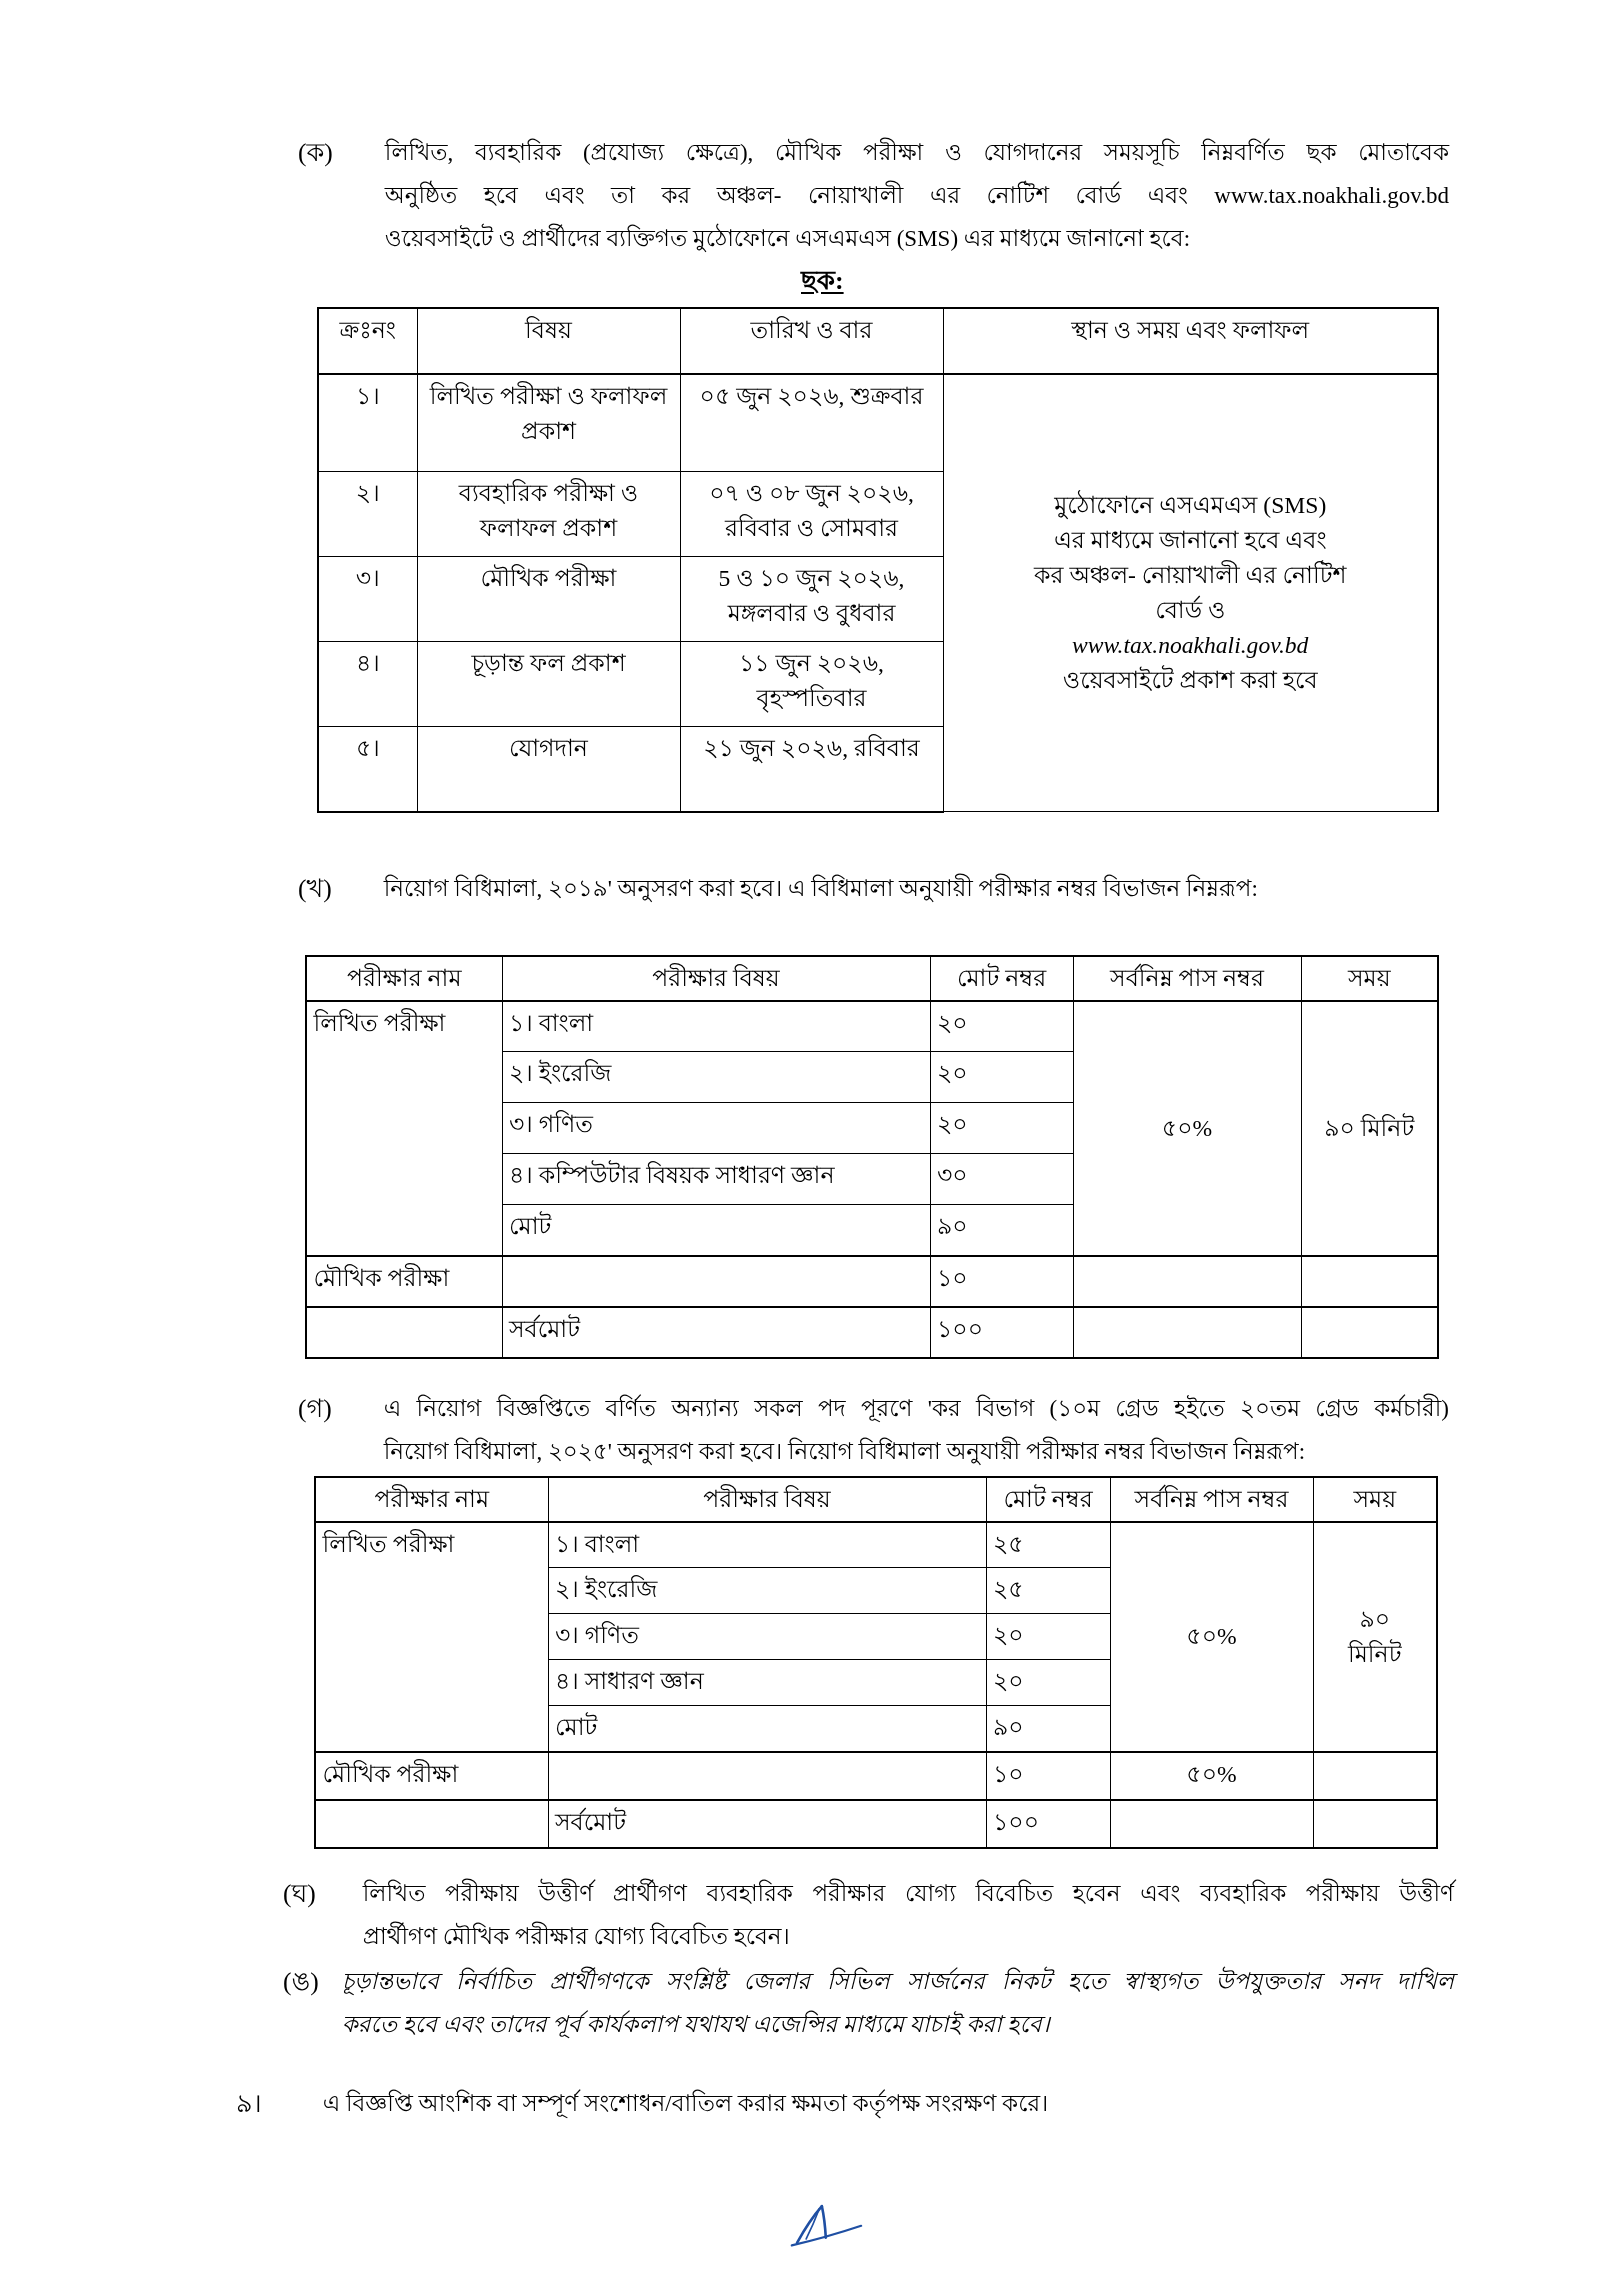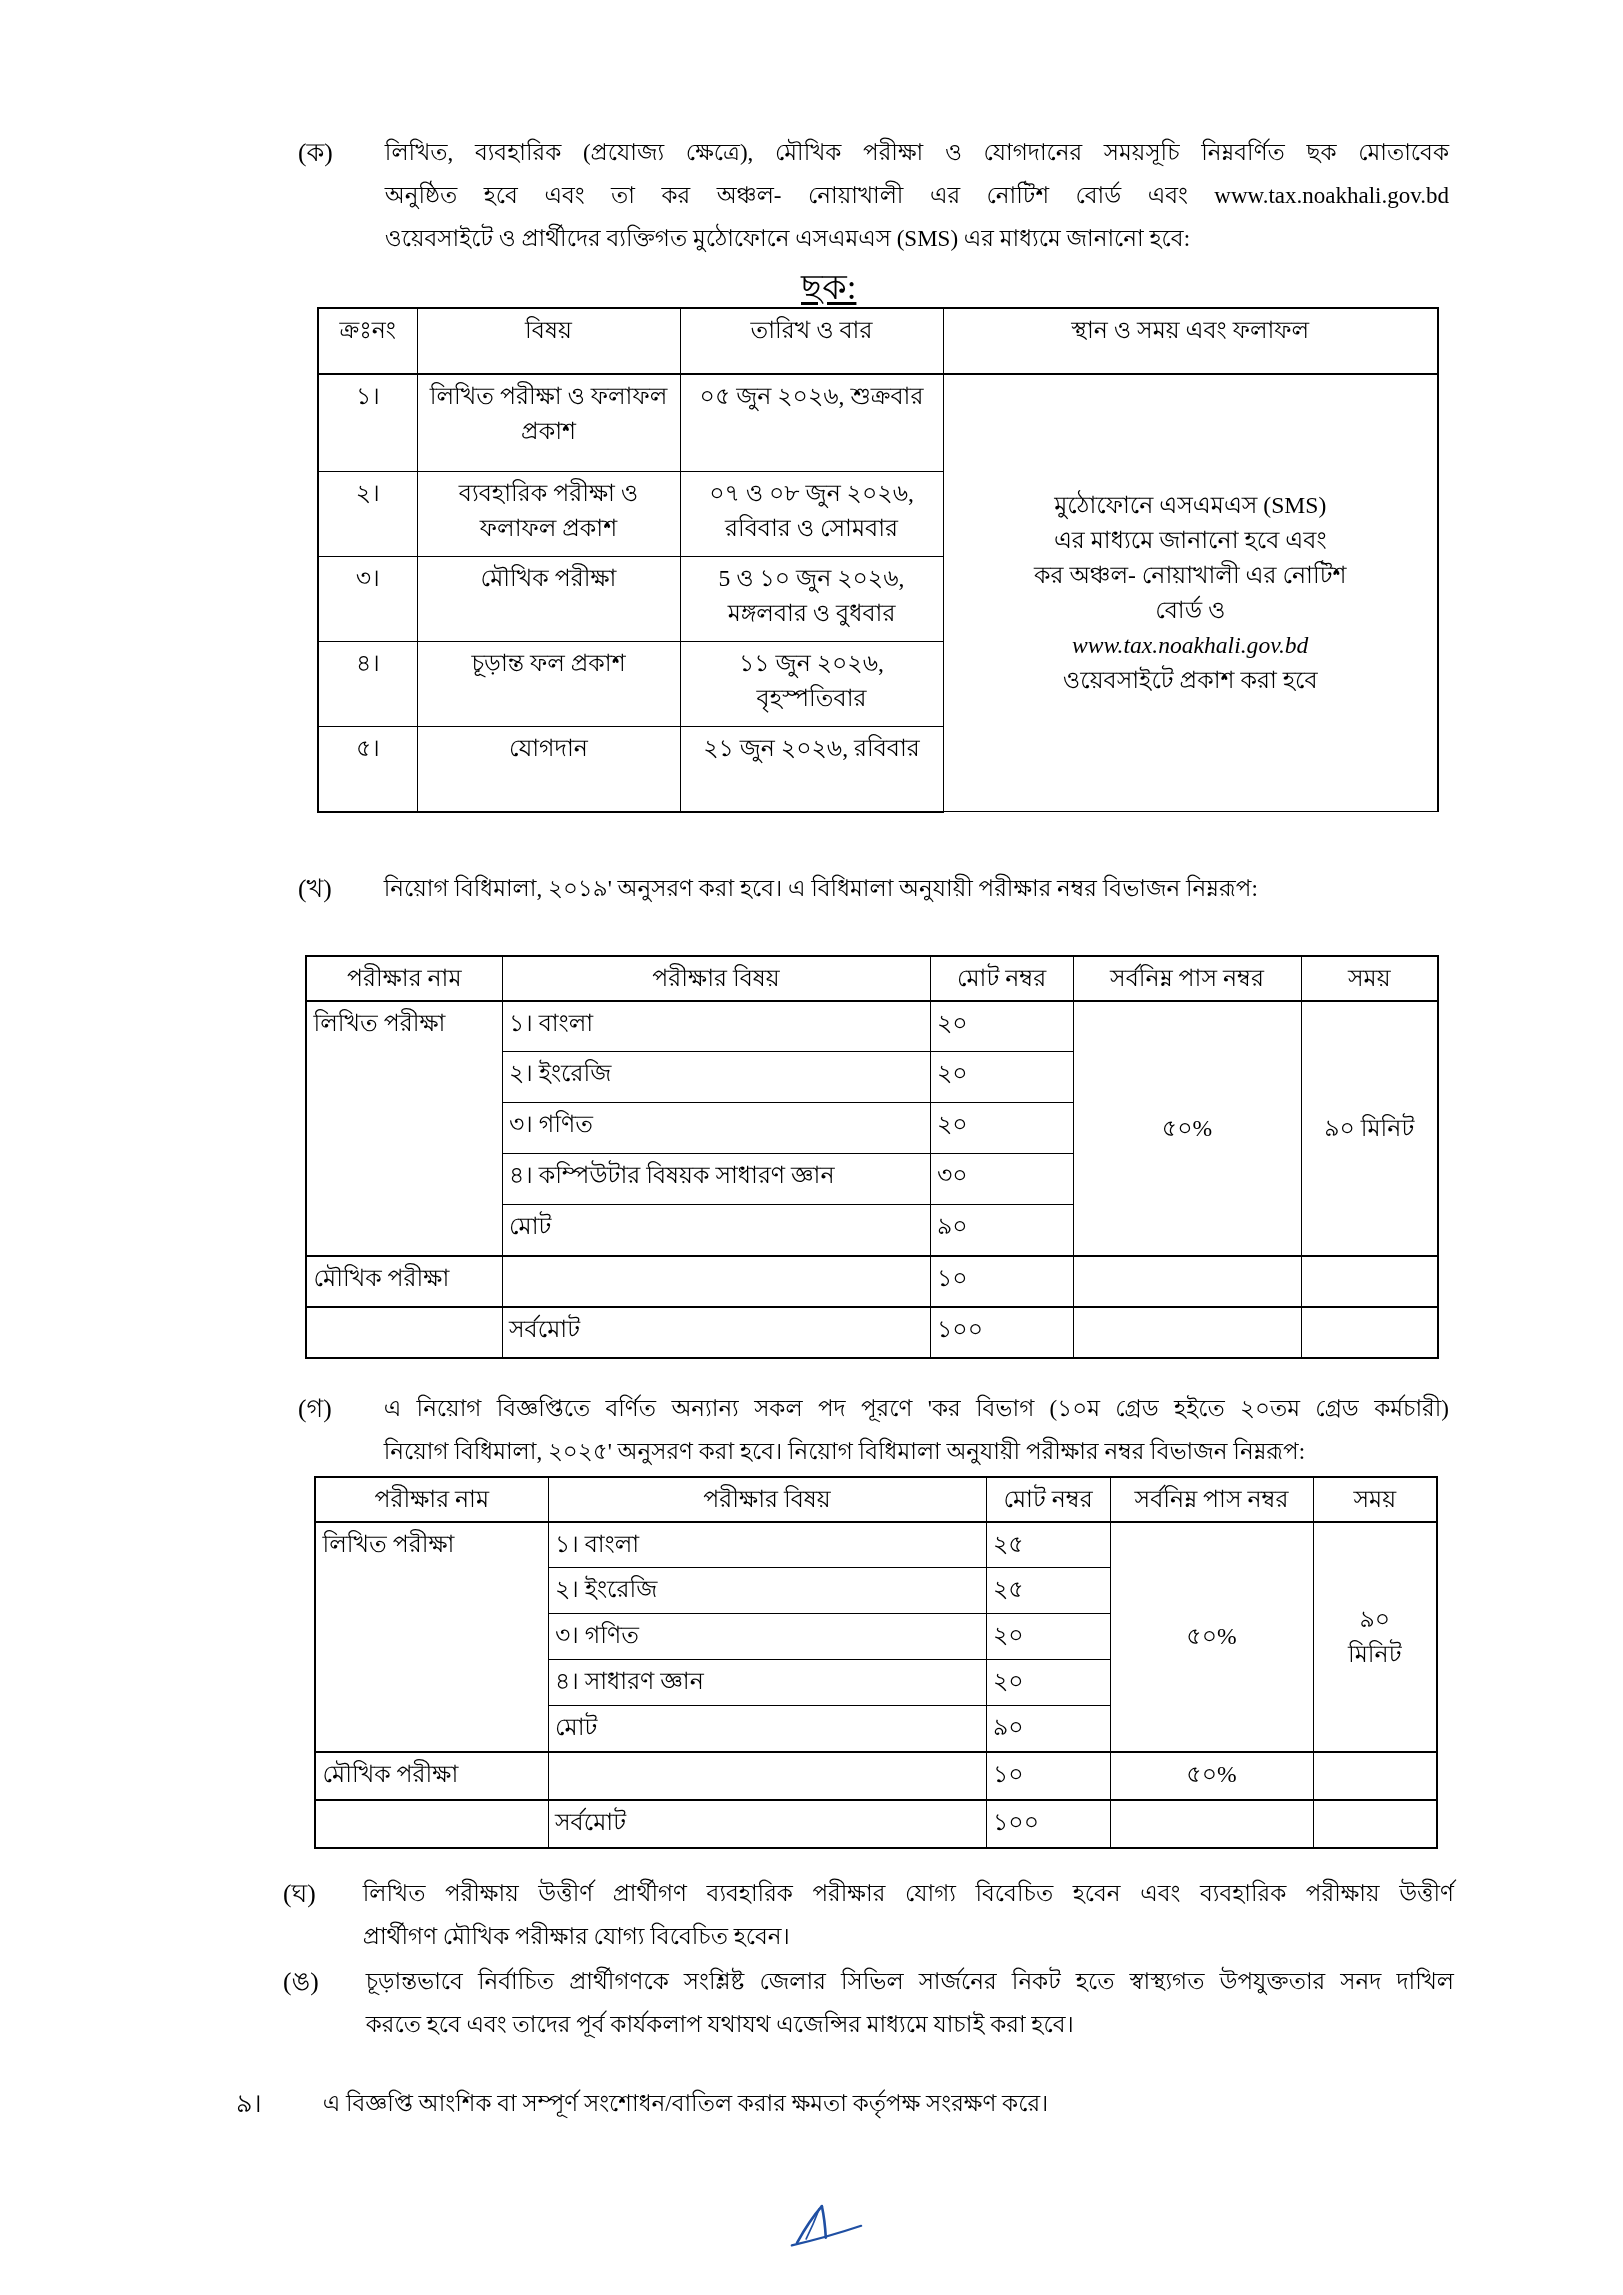--- a/index.html
+++ b/index.html
@@ -49,22 +49,22 @@
 
   .latin {
     font-family: "Liberation Serif", "DejaVu Serif", serif;
     letter-spacing: 0px;
     font-style: italic;
   }
 
   
   .chart-caption {
     position: absolute;
-    font-size: 35px;
-    font-weight: normal;
+    font-size: 26px;
+    font-weight: bold;
     text-decoration: underline;
     text-underline-offset: 2.6px;
   }
 
   
   table.doc {
     position: absolute;
     border-collapse: collapse;
     table-layout: fixed;
     background: #ffffff;
@@ -309,21 +309,21 @@
   <div class="clause" style="left:283px; top:1872px; width:1171px;">
     <div class="clause-marker">(ঘ)</div>
     <div class="clause-body" style="margin-left:47px;">
       <span class="ln just">লিখিত পরীক্ষায় উত্তীর্ণ প্রার্থীগণ ব্যবহারিক পরীক্ষার যোগ্য বিবেচিত হবেন এবং ব্যবহারিক পরীক্ষায় উত্তীর্ণ</span>
       <span class="ln left">প্রার্থীগণ মৌখিক পরীক্ষার যোগ্য বিবেচিত হবেন।</span>
     </div>
   </div>
 
   <div class="clause" style="left:283px; top:1960px; width:1171px;">
     <div class="clause-marker">(ঙ)</div>
-    <div class="clause-body" style="margin-left:47px;">
+    <div class="clause-body" style="margin-left:23px;font-style:italic;">
       <span class="ln just">চূড়ান্তভাবে নির্বাচিত প্রার্থীগণকে সংশ্লিষ্ট জেলার সিভিল সার্জনের নিকট হতে স্বাস্থ্যগত উপযুক্ততার সনদ দাখিল</span>
       <span class="ln left">করতে হবে এবং তাদের পূর্ব কার্যকলাপ যথাযথ এজেন্সির মাধ্যমে যাচাই করা হবে।</span>
     </div>
   </div>
 
   <div class="clause" style="left:236px; top:2082px; width:1217px;">
     <div class="clause-marker">৯।</div>
     <div class="clause-body" style="margin-left:61px;">
       <span class="ln left">এ বিজ্ঞপ্তি আংশিক বা সম্পূর্ণ সংশোধন/বাতিল করার ক্ষমতা কর্তৃপক্ষ সংরক্ষণ করে।</span>
     </div>

